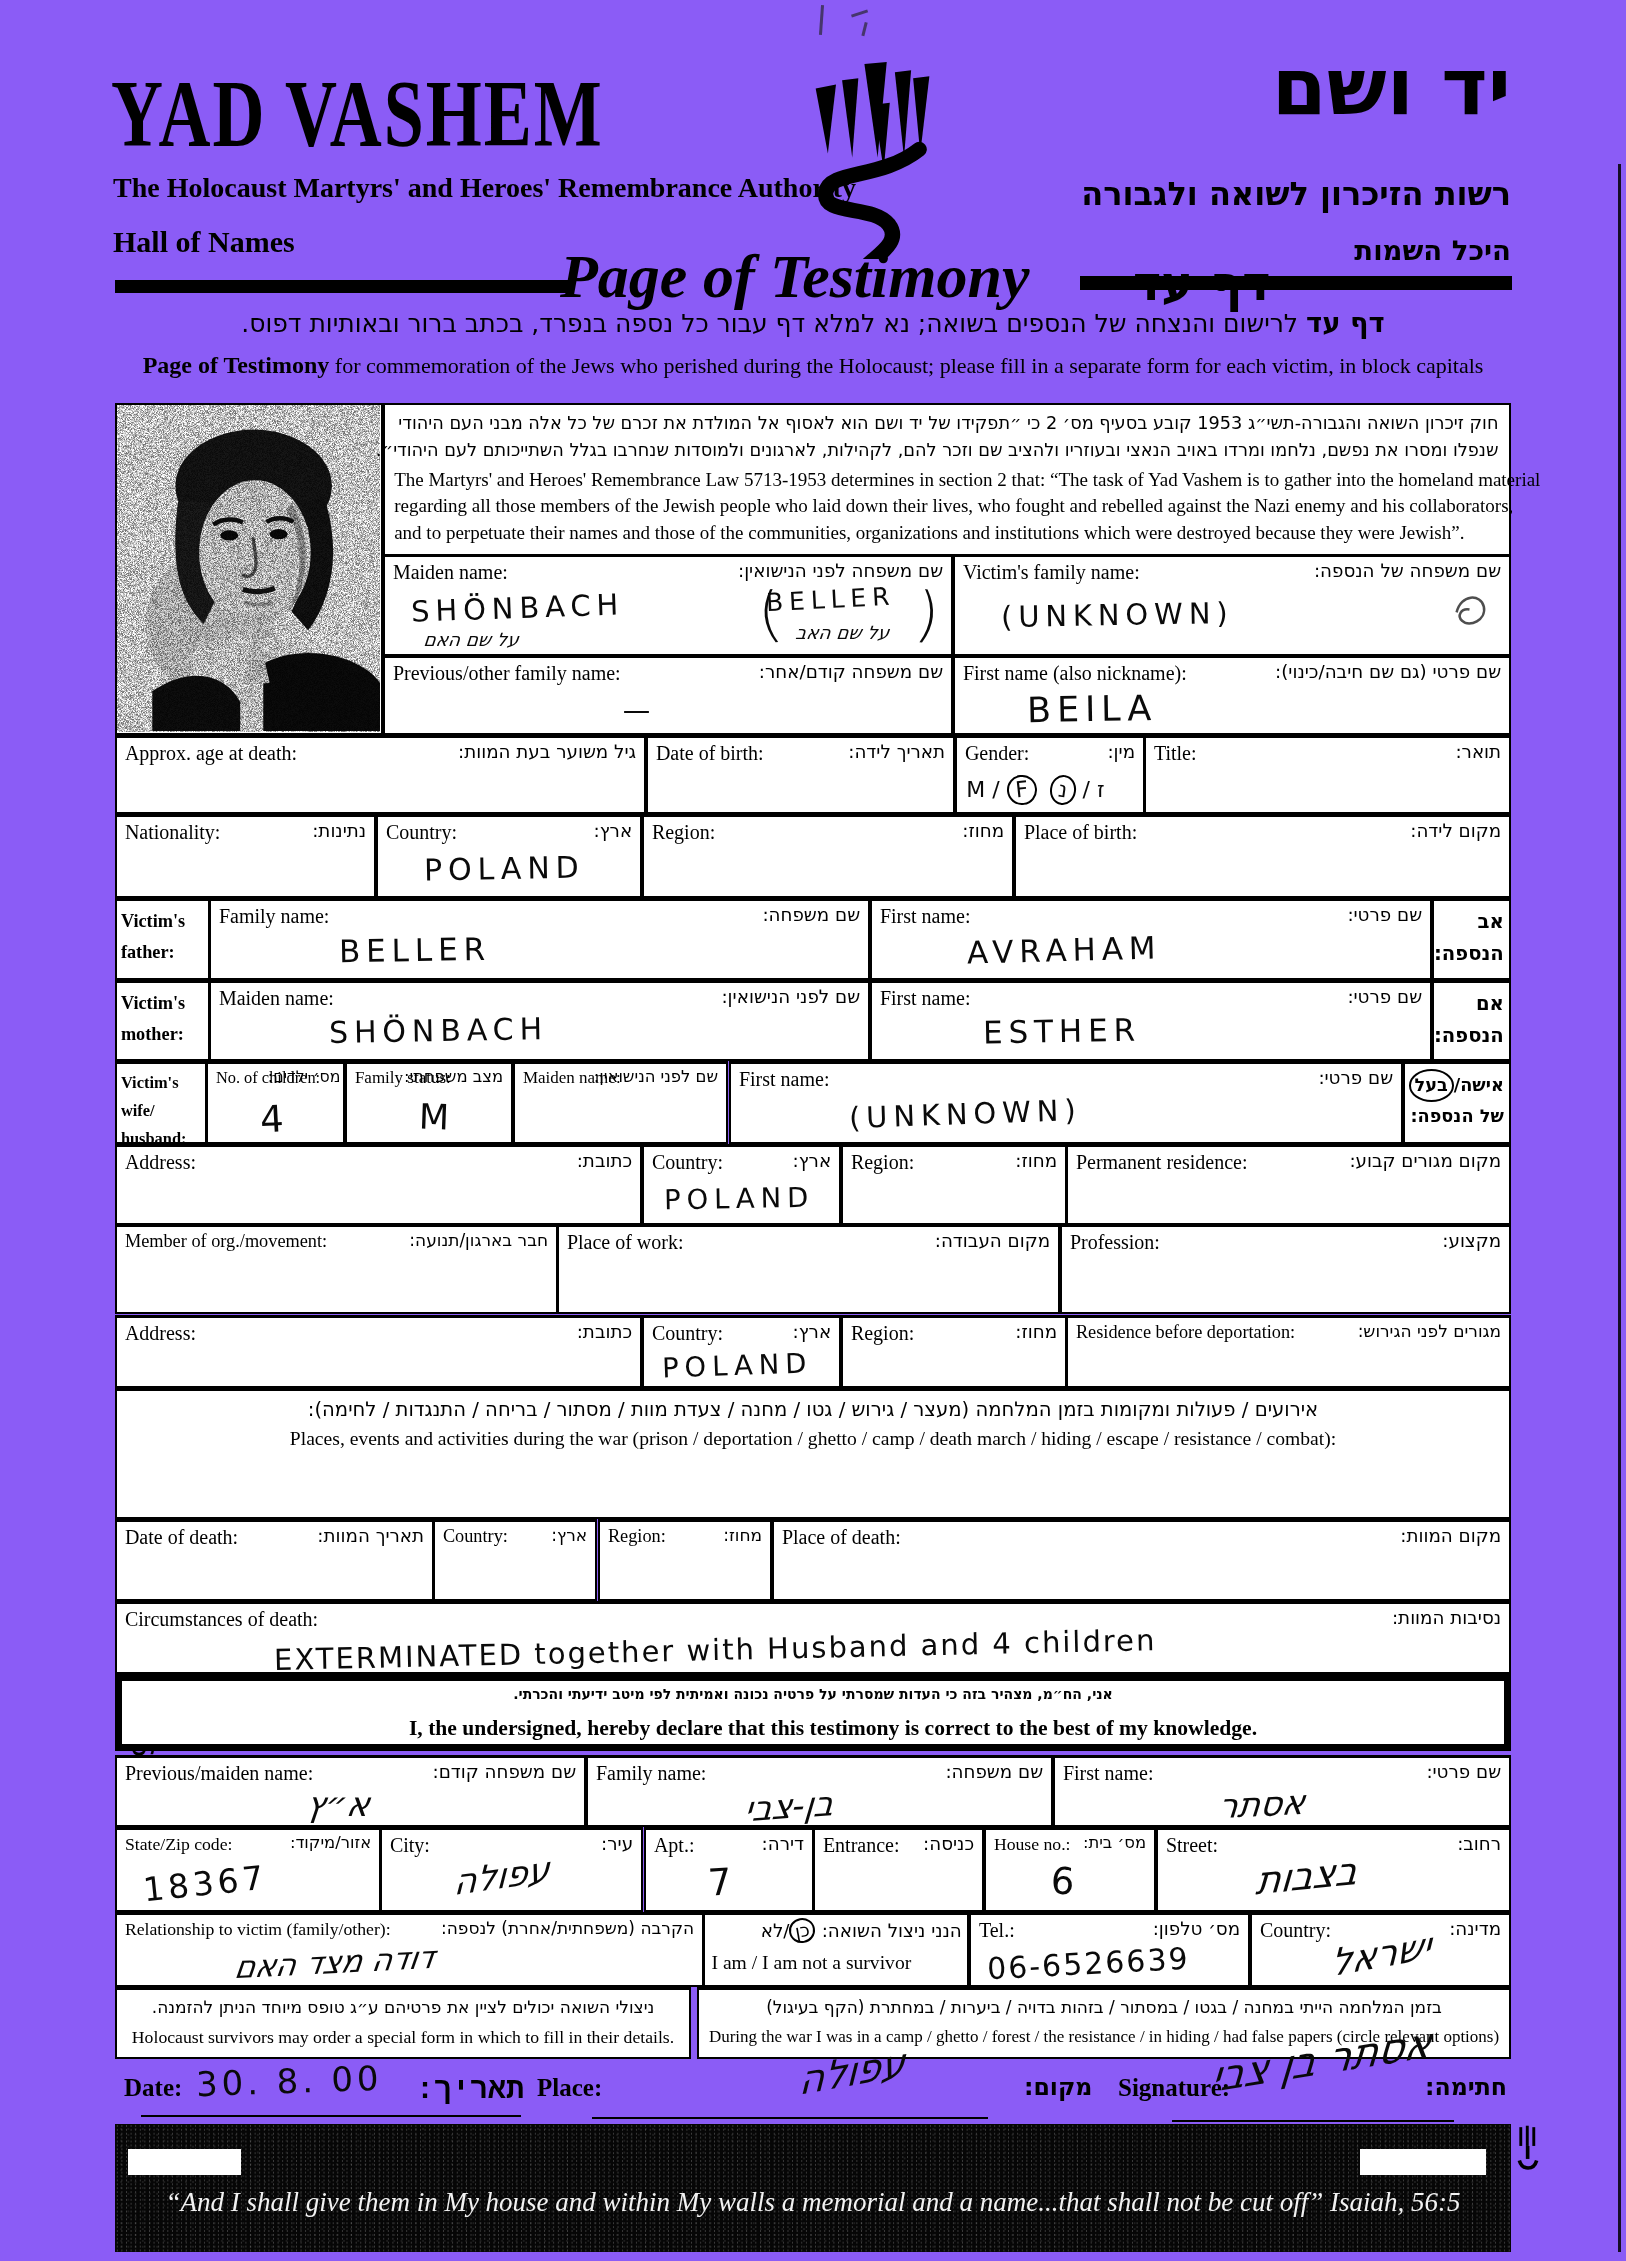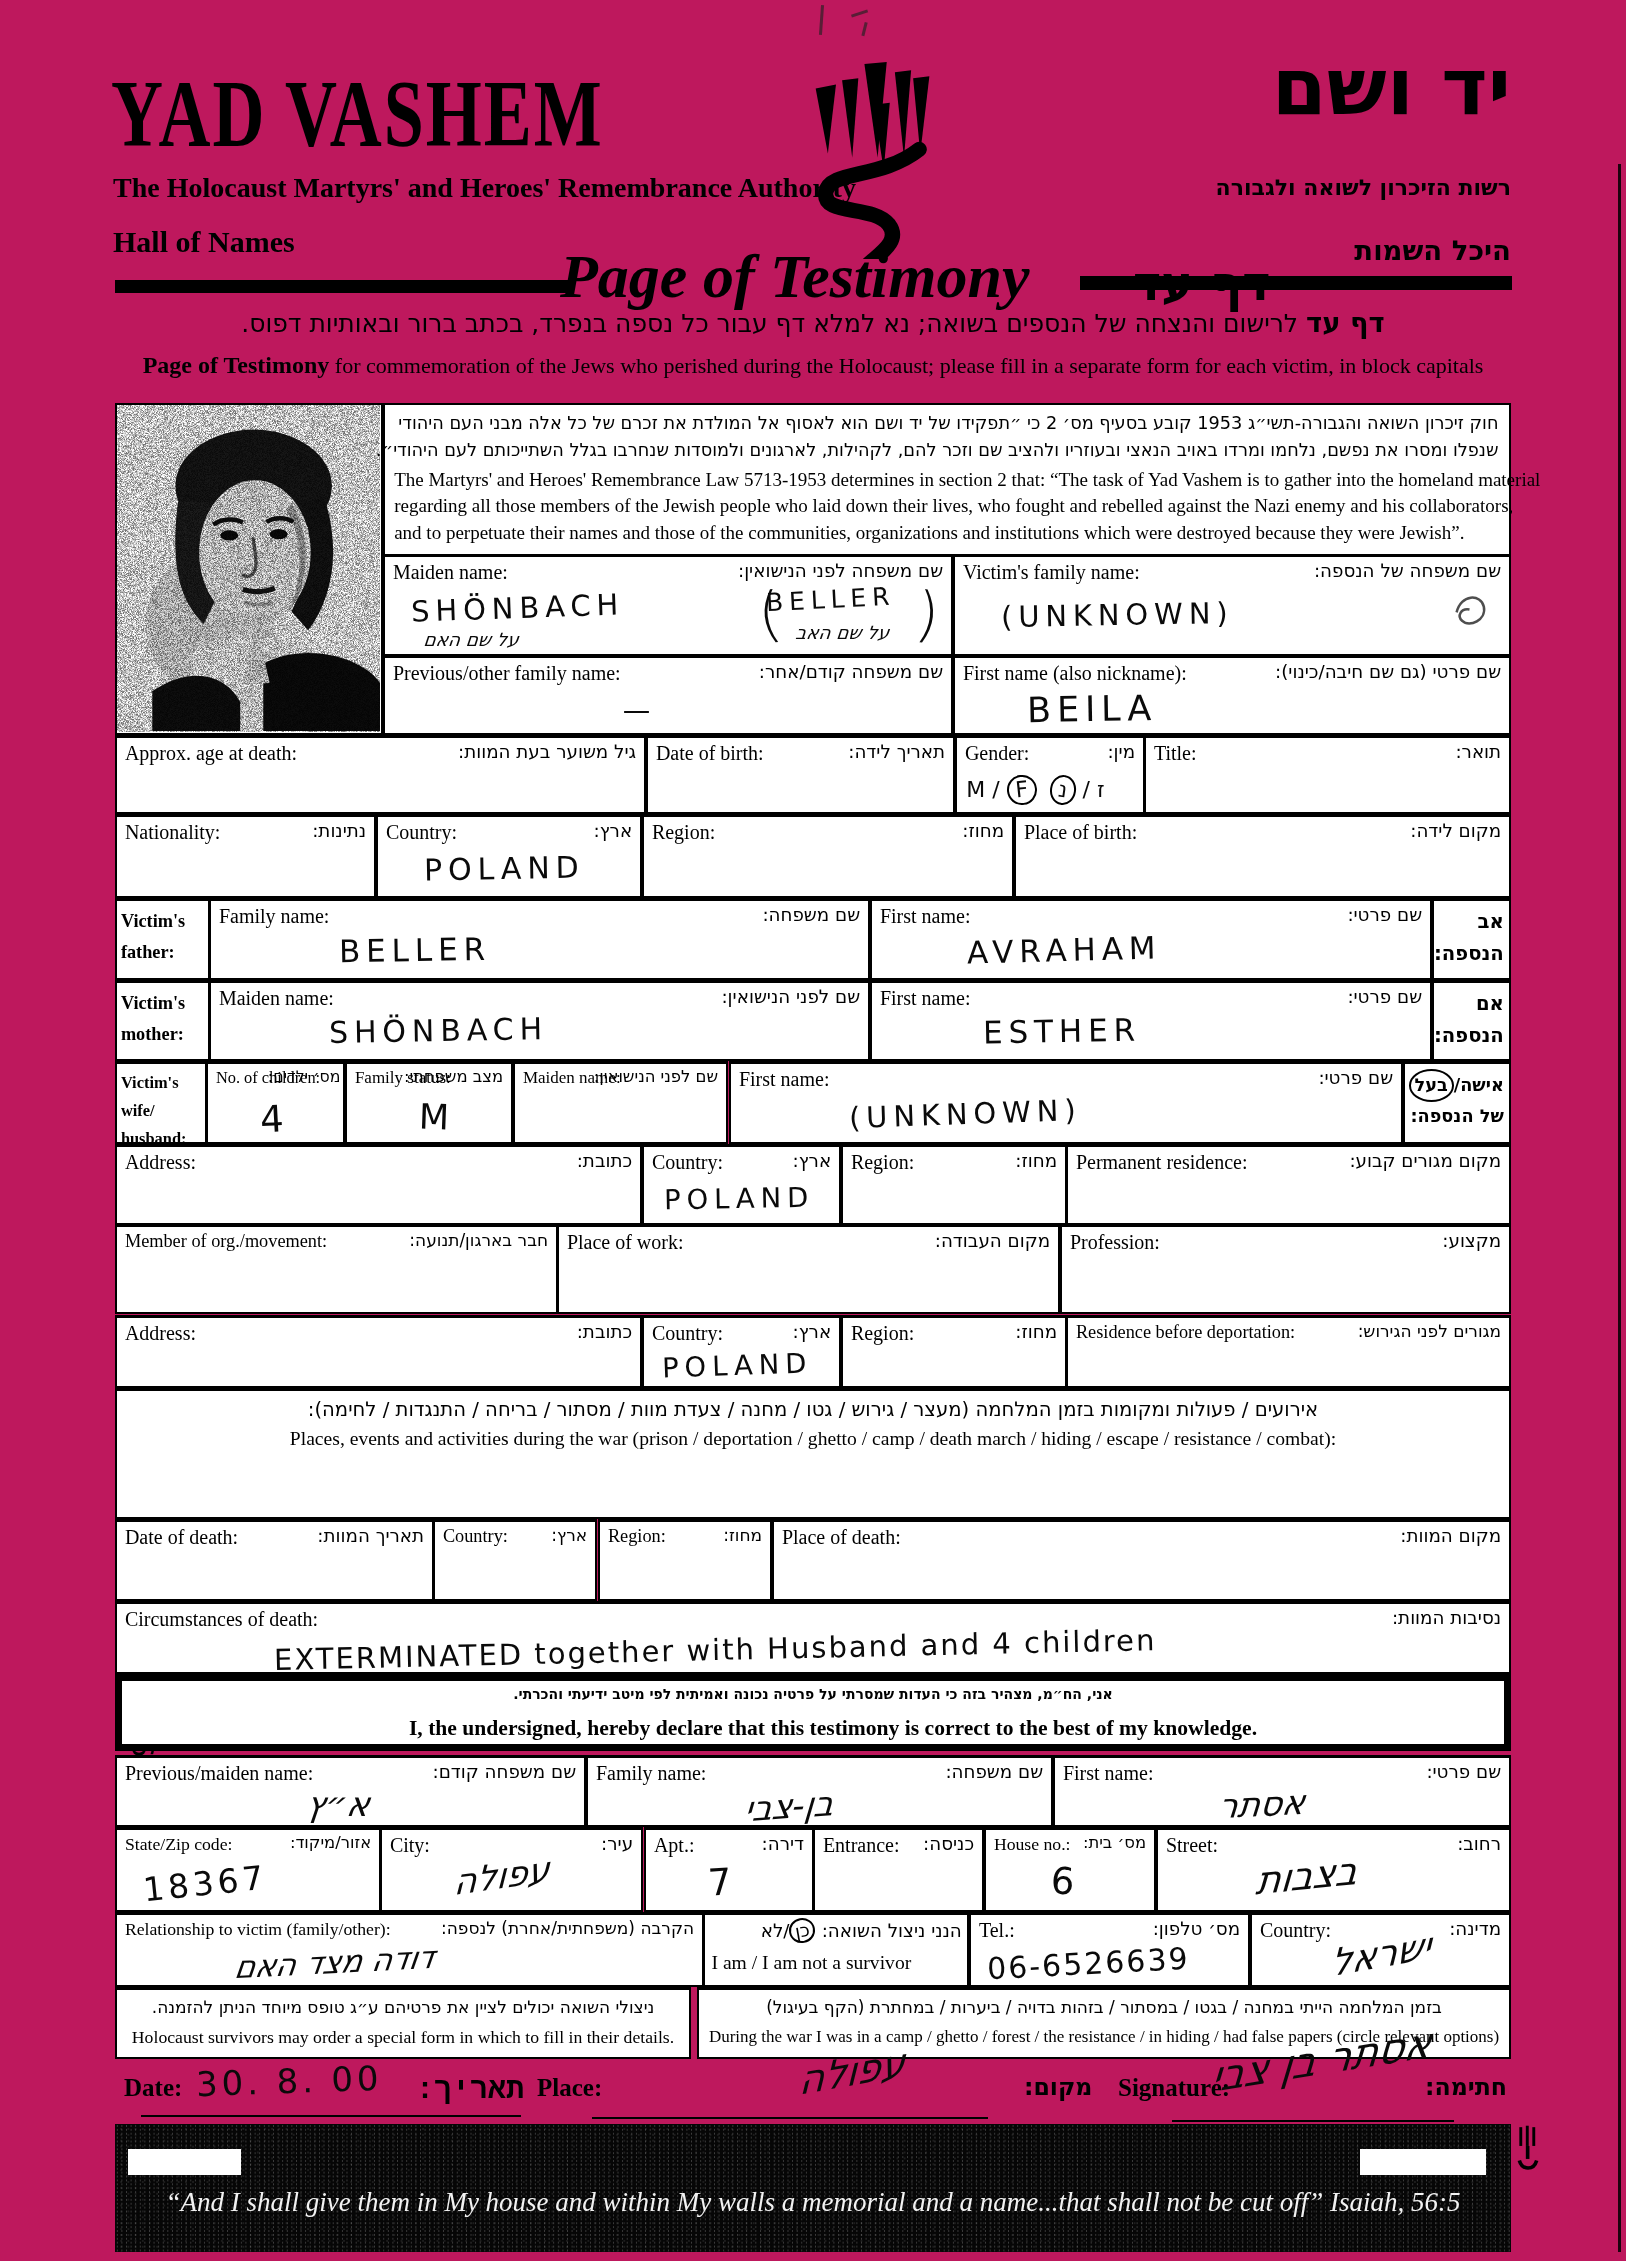--- a/index.html
+++ b/index.html
@@ -1,16 +1,16 @@
 <!DOCTYPE html>
 <html style="font-size:10.5px"><head>
 <meta charset="utf-8">
 <style>
   html,body{margin:0;padding:0;background:#888;}
-  .page{position:relative;width:1626px;height:2261px;background:#be185d;overflow:hidden;
+  .page{position:relative;width:1626px;height:2261px;background:#8b5cf6;overflow:hidden;
         font-family:"Liberation Serif",serif;color:#000;}
   .abs{position:absolute;}
   .c{position:absolute;box-sizing:border-box;border:2px solid #000;background:#fff;}
   .en{position:absolute;top:3.9px;left:7.9px;font-family:"Liberation Serif",serif;font-size:20px;white-space:nowrap;}
   .he{position:absolute;top:2.6px;right:7.9px;font-family:"DejaVu Sans",sans-serif;font-size:18.3px;direction:rtl;white-space:nowrap;}
   .side-en{position:absolute;top:5.2px;left:3.9px;font-family:"Liberation Serif",serif;font-weight:bold;font-size:18.3px;line-height:1.7;}
   .side-he{position:absolute;top:5.2px;right:5.2px;font-family:"DejaVu Sans",sans-serif;font-weight:bold;font-size:19.6px;direction:rtl;text-align:right;line-height:1.6;}
   .hw{position:absolute;font-family:"DejaVu Sans",sans-serif;color:#0a0a0a;white-space:nowrap;}
   .caps{letter-spacing:5.9px;font-weight:500;}
   .cur{font-style:italic;transform:skewX(-8deg);}
@@ -28,21 +28,21 @@
 </head>
 <body>
 
 <div class="page">
 
   <div class="abs" style="left:111px;top:60px;font-size:72px;font-weight:bold;letter-spacing:2px;transform:scaleY(1.32);transform-origin:top left;">YAD VASHEM</div>
   <div class="abs" style="left:113px;top:172px;font-size:28px;font-weight:bold;">The Holocaust Martyrs' and Heroes' Remembrance Authority</div>
   <div class="abs" style="left:113px;top:225px;font-size:30px;font-weight:bold;">Hall of Names</div>
 
   <div class="abs" style="right:115px;top:41px;font-size:79px;font-weight:bold;font-family:'DejaVu Sans',sans-serif;direction:rtl;">יד ושם</div>
-  <div class="abs" style="right:115px;top:175px;font-size:22px;font-weight:bold;font-family:'DejaVu Sans',sans-serif;direction:rtl;">רשות הזיכרון לשואה ולגבורה</div>
+  <div class="abs" style="right:115px;top:175px;font-size:32px;font-weight:bold;font-family:'DejaVu Sans',sans-serif;direction:rtl;">רשות הזיכרון לשואה ולגבורה</div>
   <div class="abs" style="right:115px;top:234px;font-size:27.5px;font-weight:bold;font-family:'DejaVu Sans',sans-serif;direction:rtl;">היכל השמות</div>
 
   <svg class="abs" style="left:805px;top:56px;" width="131" height="203" viewBox="0 0 120 200">
     <polygon points="6,32 26,28 18,96" fill="#000"></polygon>
     <polygon points="32,24 48,22 42,100" fill="#000"></polygon>
     <polygon points="54,8 76,6 67,100" fill="#000"></polygon>
     <polygon points="63,48 79,46 73,112" fill="#000"></polygon>
     <polygon points="84,16 100,14 93,100" fill="#000"></polygon>
     <polygon points="102,22 118,20 109,96" fill="#000"></polygon>
     <path d="M108,92 C70,122 20,112 16,134 C12,158 62,146 78,166 C90,182 70,194 57,206" stroke="#000" stroke-width="15" fill="none" stroke-linecap="round"></path>

